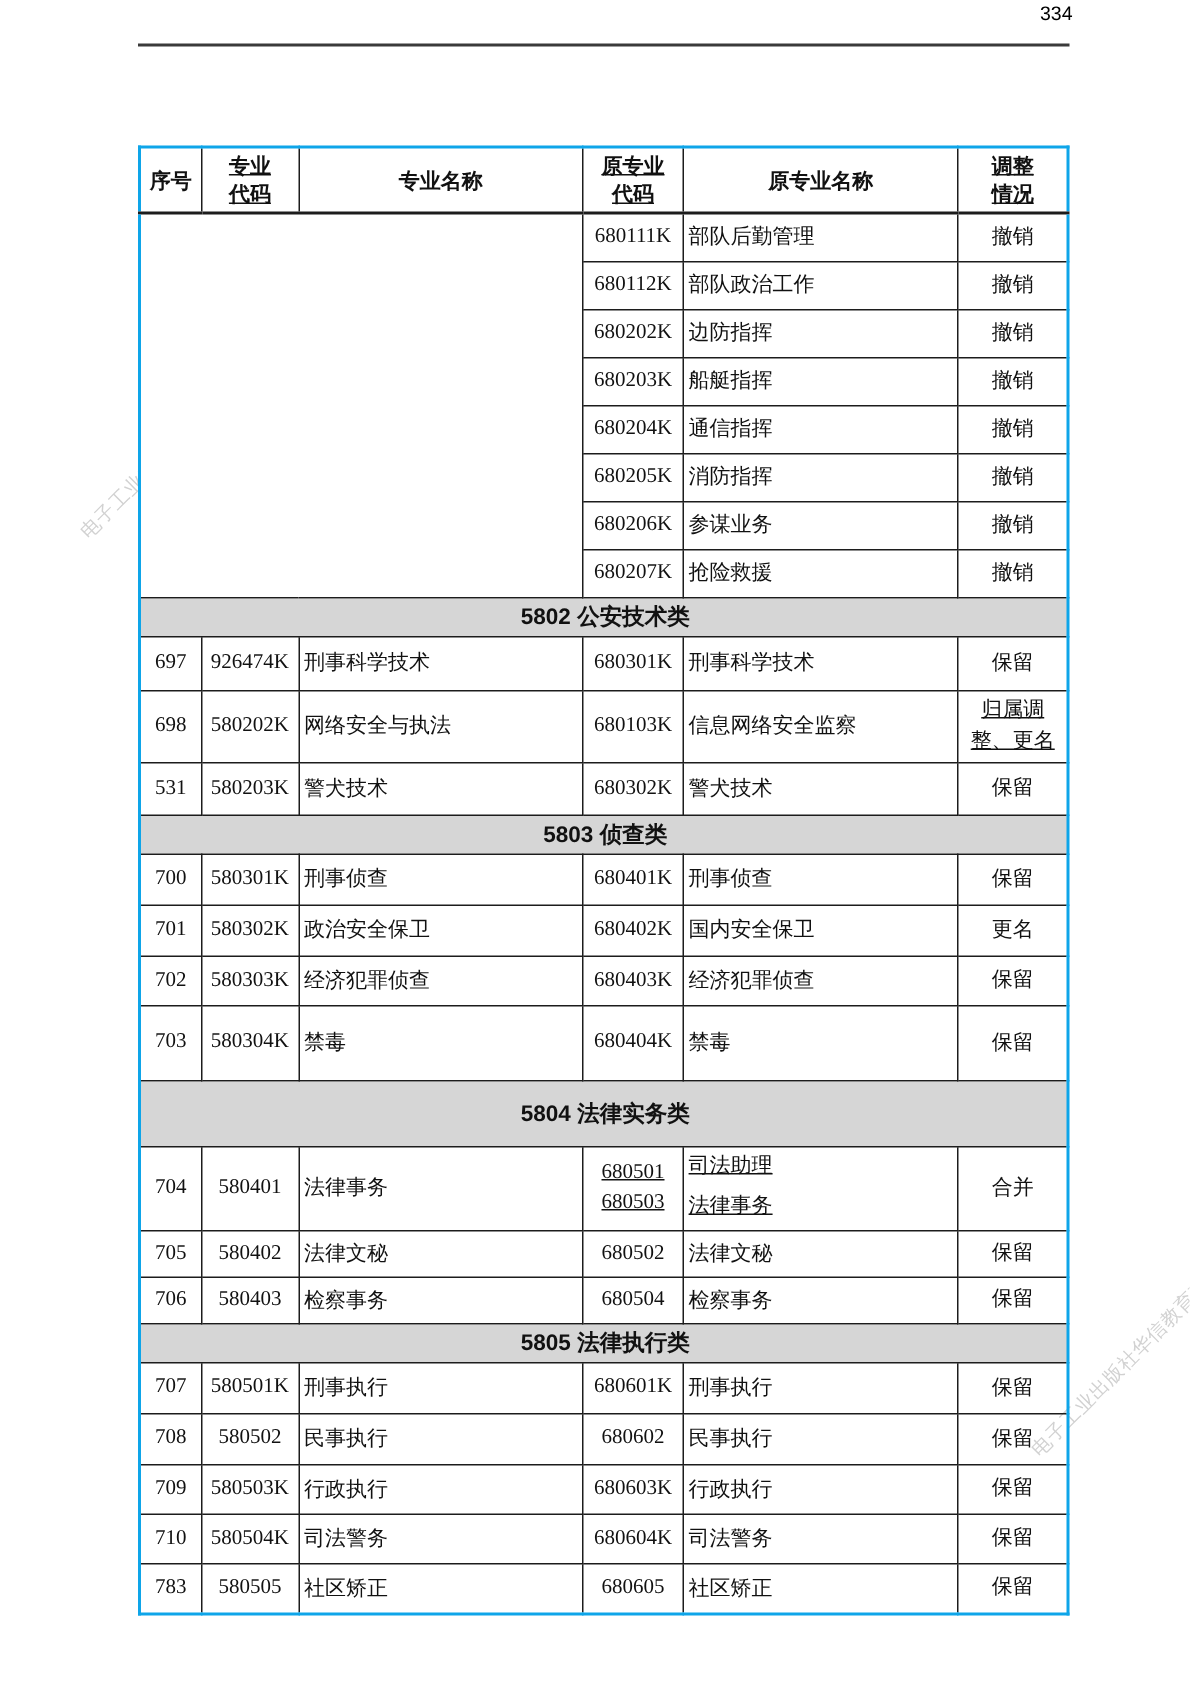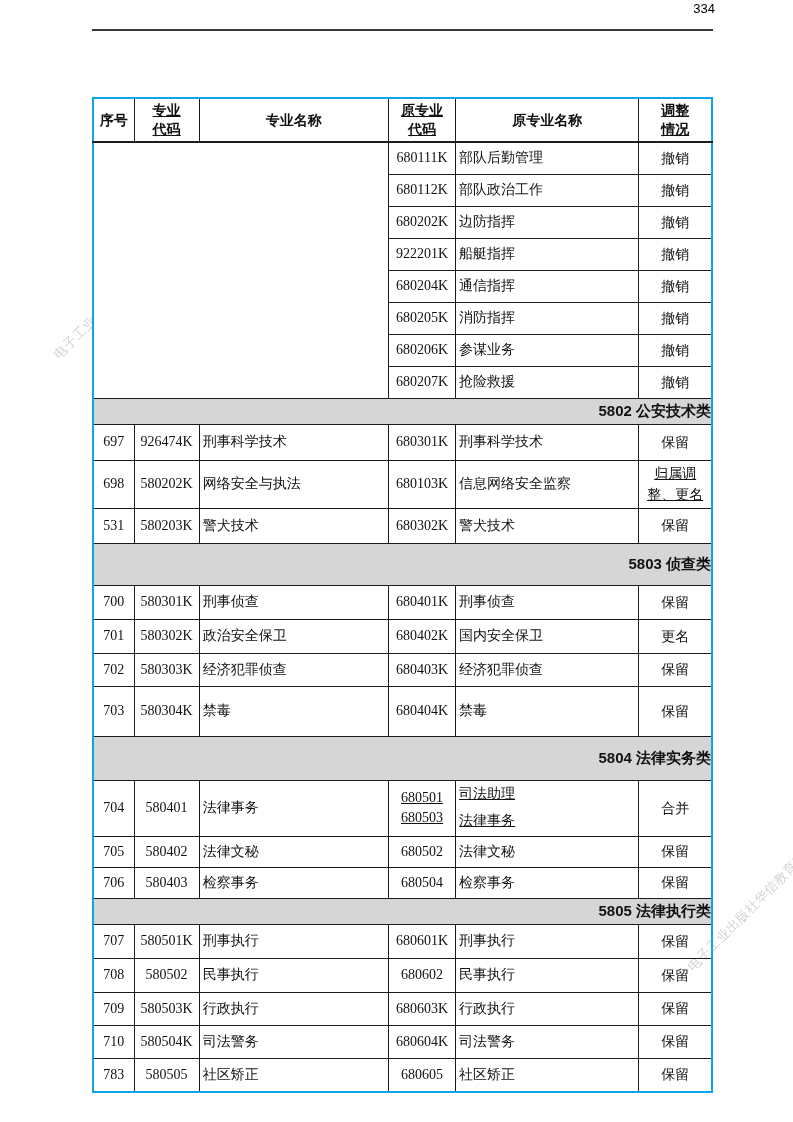--- a/index.html
+++ b/index.html
@@ -57,21 +57,21 @@
   td.c { text-align: center; }
   td.l { text-align: left; padding-left: 3px; }
   td.num { font-family: "Liberation Serif", "DejaVu Serif", serif; font-size: 13.5px; }
   .pre { white-space: pre-line; text-decoration: underline; }
   td.old-name-two { line-height: 1.9; margin-top: 44px; }
   td.old-code-two { line-height: 1.45; }
   tr.section-row td {
     background: #d6d6d6;
     font-weight: bold;
     font-size: 15px;
-    text-align: right;
+    text-align: center;
     padding-left: 2px;
     font-family: "Liberation Sans", "DejaVu Sans", sans-serif;
   }
   td.merged-empty { background: #ffffff; }
   td.adjust { line-height: 1.5; }
 </style>
 </head>
 <body>
 
 <div class="page-number">334</div>
@@ -113,21 +113,21 @@
       <td class="c num">680112K</td>
       <td class="l">部队政治工作</td>
       <td class="c adjust">撤销</td>
     </tr>
     <tr style="height:32px">
       <td class="c num">680202K</td>
       <td class="l">边防指挥</td>
       <td class="c adjust">撤销</td>
     </tr>
     <tr style="height:32px">
-      <td class="c num">922201K</td>
+      <td class="c num">680203K</td>
       <td class="l">船艇指挥</td>
       <td class="c adjust">撤销</td>
     </tr>
     <tr style="height:32px">
       <td class="c num">680204K</td>
       <td class="l">通信指挥</td>
       <td class="c adjust">撤销</td>
     </tr>
     <tr style="height:32px">
       <td class="c num">680205K</td>
@@ -168,21 +168,21 @@
     </tr>
     <tr style="height:35px">
       <td class="c num">531</td>
       <td class="c num">580203K</td>
       <td class="l">警犬技术</td>
       <td class="c num">680302K</td>
       <td class="l">警犬技术</td>
       <td class="c adjust">保留</td>
     </tr>
 
-    <tr class="section-row" style="height:42px">
+    <tr class="section-row" style="height:26px">
       <td colspan="6">5803 侦查类</td>
     </tr>
 
     <tr style="height:34px">
       <td class="c num">700</td>
       <td class="c num">580301K</td>
       <td class="l">刑事侦查</td>
       <td class="c num">680401K</td>
       <td class="l">刑事侦查</td>
       <td class="c adjust">保留</td>

